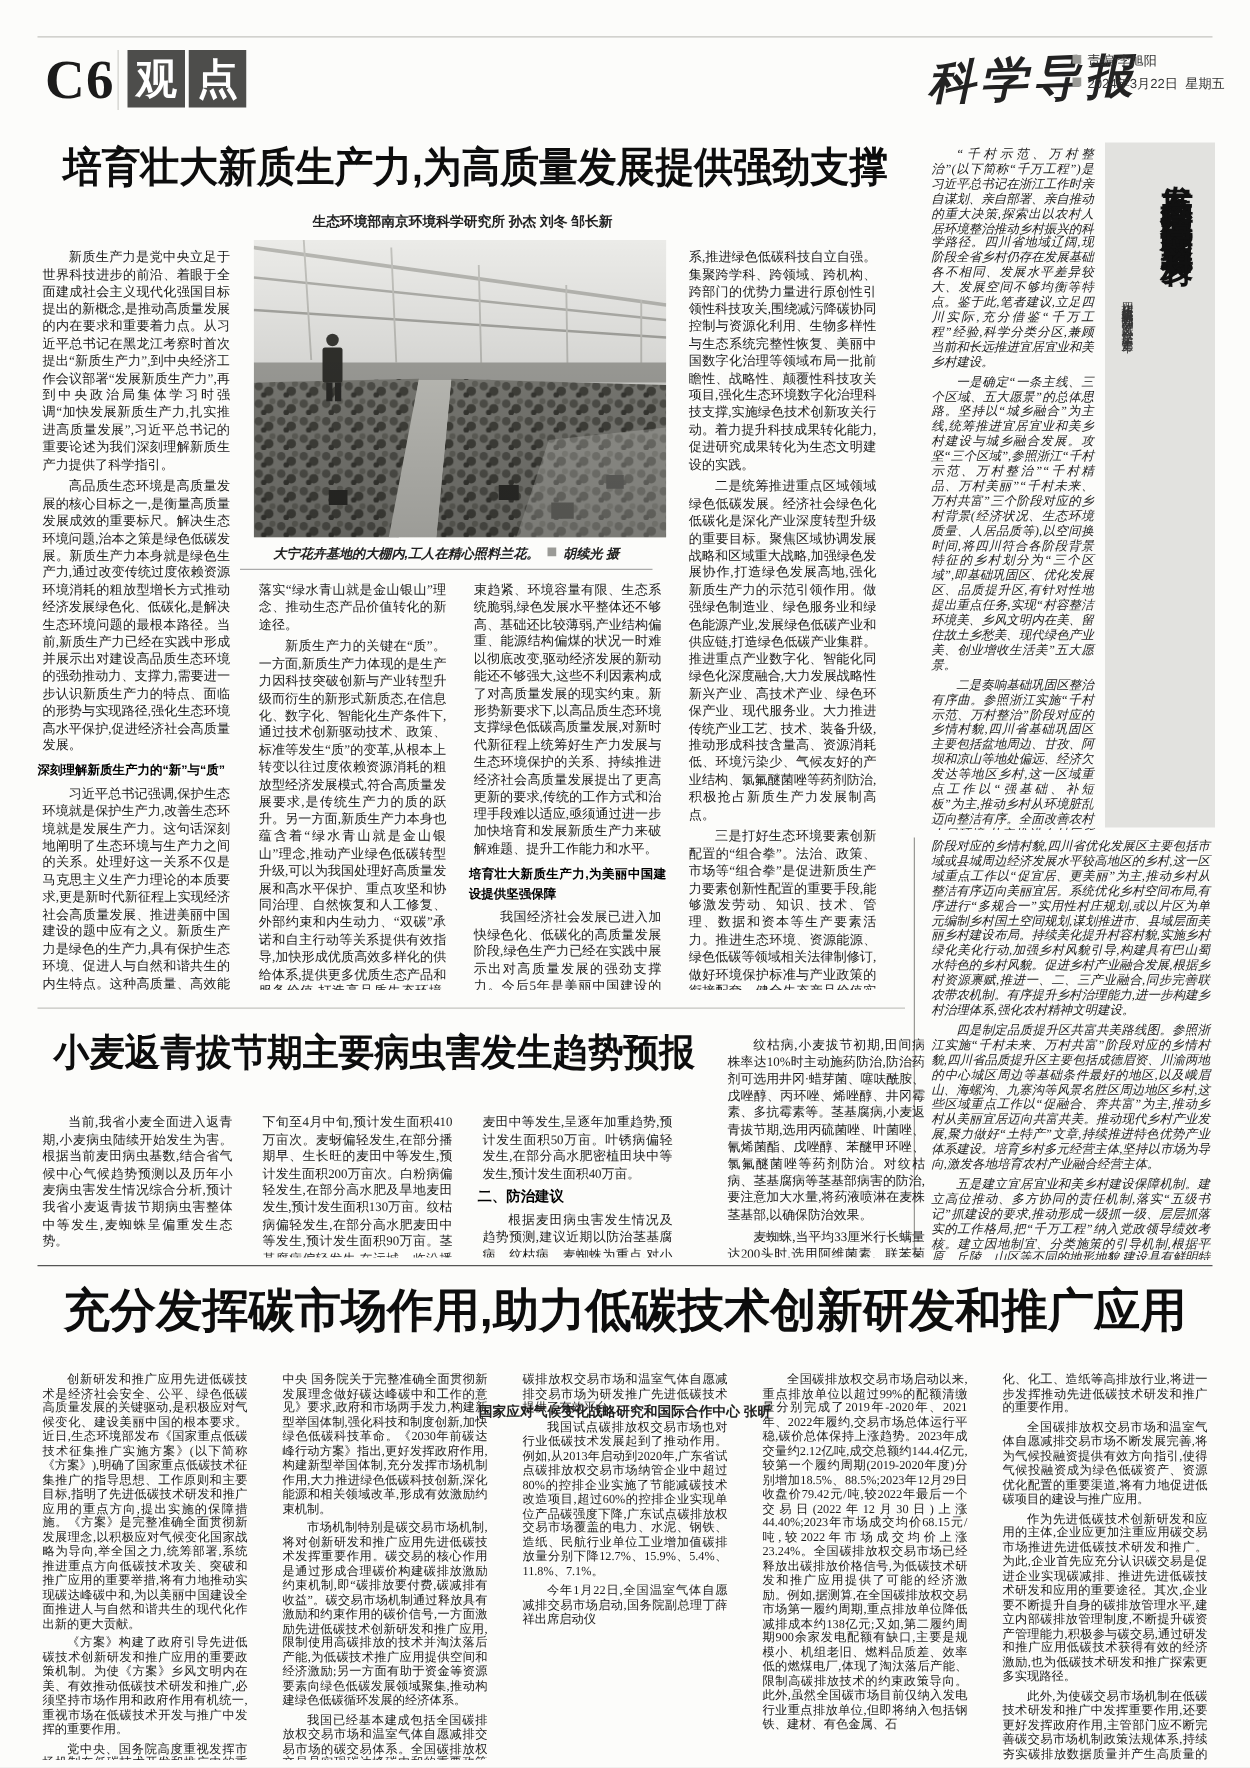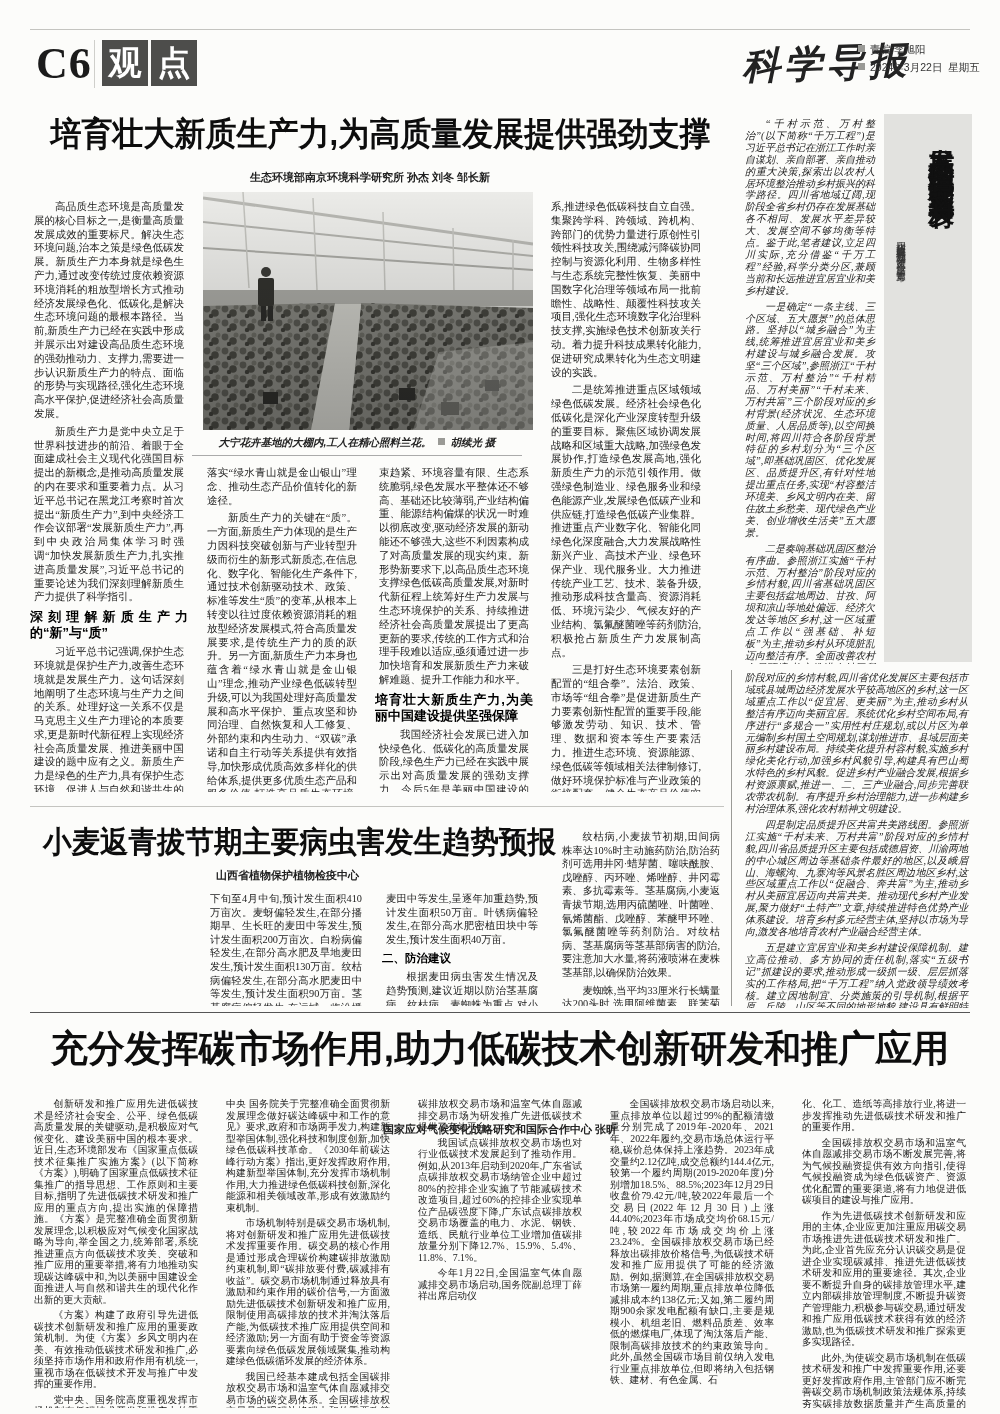--- a/index.html
+++ b/index.html
@@ -22,21 +22,21 @@
   
   .headline{font-family:"Liberation Sans","DejaVu Sans",sans-serif;font-weight:900;color:#0d0d0d;
             text-align:center;white-space:nowrap;}
   .byline{font-family:"Liberation Sans","DejaVu Sans",sans-serif;font-weight:bold;font-size:11px;color:#222;text-align:center;}
 
   
   .col{position:absolute;overflow:hidden;text-align:justify;}
   .serifbody{font-size:10.5px;line-height:13.8px;}
   .col p{margin:4px;text-indent:2em;}
   .col p.cont{text-indent:0;}
-  .subhead{font-family:"Liberation Sans","DejaVu Sans",sans-serif;font-weight:bold;font-size:13px;line-height:16px;
+  .subhead{font-family:"Liberation Sans","DejaVu Sans",sans-serif;font-weight:bold;font-size:10px;line-height:16px;
            margin:5px 0 3px;text-indent:0;color:#000;}
   .subhead.small{font-size:11.5px;margin:4px 0 2px;}
 
   
   .caption{font-size:10.5px;font-weight:bold;text-align:center;font-family:"Liberation Sans","DejaVu Sans",sans-serif;
            border-bottom:1px solid #aaa;padding-bottom:5px;color:#222;}
 
   
   .kai{font-style:italic;font-size:10px;line-height:11.9px;}
   .graybox{position:absolute;background:#e2e2df;}
@@ -103,22 +103,22 @@
       <polygon points="236,160 330,150 330,238 210,238" fill="#d3d3ce" opacity="0.35"></polygon>
       <rect width="330" height="238" fill="url(#shade)"></rect>
     </svg>
   </div>
   <div class="abs caption" style="left:192px;top:436px;width:330px;font-style:italic;">
     <span>大宁花卉基地的大棚内,工人在精心照料兰花。</span>
     <span class="sq" style="margin-left:4px;"></span><span>胡续光 摄</span>
   </div>
 
   <div class="col serifbody" style="left:30px;top:196px;width:158px;height:596px;">
+    <p>新质生产力是党中央立足于世界科技进步的前沿、着眼于全面建成社会主义现代化强国目标提出的新概念,是推动高质量发展的内在要求和重要着力点。从习近平总书记在黑龙江考察时首次提出“新质生产力”,到中央经济工作会议部署“发展新质生产力”,再到中央政治局集体学习时强调“加快发展新质生产力,扎实推进高质量发展”,习近平总书记的重要论述为我们深刻理解新质生产力提供了科学指引。</p>
     <p>高品质生态环境是高质量发展的核心目标之一,是衡量高质量发展成效的重要标尺。解决生态环境问题,治本之策是绿色低碳发展。新质生产力本身就是绿色生产力,通过改变传统过度依赖资源环境消耗的粗放型增长方式推动经济发展绿色化、低碳化,是解决生态环境问题的最根本路径。当前,新质生产力已经在实践中形成并展示出对建设高品质生态环境的强劲推动力、支撑力,需要进一步认识新质生产力的特点、面临的形势与实现路径,强化生态环境高水平保护,促进经济社会高质量发展。</p>
-    <p>新质生产力是党中央立足于世界科技进步的前沿、着眼于全面建成社会主义现代化强国目标提出的新概念,是推动高质量发展的内在要求和重要着力点。从习近平总书记在黑龙江考察时首次提出“新质生产力”,到中央经济工作会议部署“发展新质生产力”,再到中央政治局集体学习时强调“加快发展新质生产力,扎实推进高质量发展”,习近平总书记的重要论述为我们深刻理解新质生产力提供了科学指引。</p>
     <h4 class="subhead">深刻理解新质生产力的“新”与“质”</h4>
     <p>习近平总书记强调,保护生态环境就是保护生产力,改善生态环境就是发展生产力。这句话深刻地阐明了生态环境与生产力之间的关系。处理好这一关系不仅是马克思主义生产力理论的本质要求,更是新时代新征程上实现经济社会高质量发展、推进美丽中国建设的题中应有之义。新质生产力是绿色的生产力,具有保护生态环境、促进人与自然和谐共生的内生特点。这种高质量、高效能和可持续的生产力发展建立在坚实的创新基础上,能够摆脱传统经济增长方式、生产力发展路径,实现生产力发展质态的新跃迁。</p>
 
   </div>
   <div class="col serifbody" style="left:203px;top:462px;width:158px;height:330px;">
     <p class="cont">落实“绿水青山就是金山银山”理念、推动生态产品价值转化的新途径。</p>
     <p>新质生产力的关键在“质”。一方面,新质生产力体现的是生产力因科技突破创新与产业转型升级而衍生的新形式新质态,在信息化、数字化、智能化生产条件下,通过技术创新驱动技术、政策、标准等发生“质”的变革,从根本上转变以往过度依赖资源消耗的粗放型经济发展模式,符合高质量发展要求,是传统生产力的质的跃升。另一方面,新质生产力本身也蕴含着“绿水青山就是金山银山”理念,推动产业绿色低碳转型升级,可以为我国处理好高质量发展和高水平保护、重点攻坚和协同治理、自然恢复和人工修复、外部约束和内生动力、“双碳”承诺和自主行动等关系提供有效指导,加快形成优质高效多样化的供给体系,提供更多优质生态产品和服务价值,打造高品质生态环境,不断满足人民群众对美好生活的需要。</p>
 
   </div>
   <div class="col serifbody" style="left:375px;top:462px;width:158px;height:330px;">
@@ -146,31 +146,35 @@
   </div>
   <div class="vrule" style="left:731px;top:670px;height:336px;"></div>
   <div class="col kai" style="left:741px;top:668px;width:231px;height:340px;">
     <p class="cont">阶段对应的乡情村貌,四川省优化发展区主要包括市域或县城周边经济发展水平较高地区的乡村,这一区域重点工作以“促宜居、更美丽”为主,推动乡村从整洁有序迈向美丽宜居。系统优化乡村空间布局,有序进行“多规合一”实用性村庄规划,或以片区为单元编制乡村国土空间规划,谋划推进市、县域层面美丽乡村建设布局。持续美化提升村容村貌,实施乡村绿化美化行动,加强乡村风貌引导,构建具有巴山蜀水特色的乡村风貌。促进乡村产业融合发展,根据乡村资源禀赋,推进一、二、三产业融合,同步完善联农带农机制。有序提升乡村治理能力,进一步构建乡村治理体系,强化农村精神文明建设。</p>
     <p>四是制定品质提升区共富共美路线图。参照浙江实施“千村未来、万村共富”阶段对应的乡情村貌,四川省品质提升区主要包括成德眉资、川渝两地的中心城区周边等基础条件最好的地区,以及峨眉山、海螺沟、九寨沟等风景名胜区周边地区乡村,这些区域重点工作以“促融合、奔共富”为主,推动乡村从美丽宜居迈向共富共美。推动现代乡村产业发展,聚力做好“土特产”文章,持续推进特色优势产业体系建设。培育乡村多元经营主体,坚持以市场为导向,激发各地培育农村产业融合经营主体。</p>
     <p>五是建立宜居宜业和美乡村建设保障机制。建立高位推动、多方协同的责任机制,落实“五级书记”抓建设的要求,推动形成一级抓一级、层层抓落实的工作格局,把“千万工程”纳入党政领导绩效考核。建立因地制宜、分类施策的引导机制,根据平原、丘陵、山区等不同的地形地貌,建设具有鲜明特色的美丽乡村。建立长效运行的管理机制,鼓励川商、乡贤等成功人士回乡参与建设,建立多元化投入机制,积极整合各类资金,吸引市场主体参与,建立乡镇综合管护、村级自行管护、专业第三方管护互为补充的长效管理机制。</p>
   </div>
 
   <div class="hrule" style="left:30px;top:806px;width:694px;"></div>
   <div class="abs headline" style="left:30px;top:822px;width:515px;font-size:30px;transform:scaleX(.95);transform-origin:center;">小麦返青拔节期主要病虫害发生趋势预报</div>
-  <div class="abs byline" style="left:30px;top:868px;width:515px;">山西省植物保护植物检疫中心</div>
-
+
+  <div class="col serifbody" style="left:30px;top:888px;width:160px;height:118px;font-size:10.3px;line-height:13.6px;">
+    <p>当前,我省小麦全面进入返青期,小麦病虫陆续开始发生为害。根据当前麦田病虫基数,结合省气候中心气候趋势预测以及历年小麦病虫害发生情况综合分析,预计我省小麦返青拔节期病虫害整体中等发生,麦蜘蛛呈偏重发生态势。</p>
+    <h4 class="subhead small">一、发生趋势</h4>
+    <p>麦蜘蛛偏重发生,为害高峰期为3月</p>
+  </div>
   <div class="col serifbody" style="left:206px;top:888px;width:160px;height:118px;font-size:10.3px;line-height:13.6px;">
     <p class="cont">下旬至4月中旬,预计发生面积410万亩次。麦蚜偏轻发生,在部分播期早、生长旺的麦田中等发生,预计发生面积200万亩次。白粉病偏轻发生,在部分高水肥及旱地麦田发生,预计发生面积130万亩。纹枯病偏轻发生,在部分高水肥麦田中等发生,预计发生面积90万亩。茎基腐病偏轻发生,在运城、临汾播前拌种质量不高或未拌种、上年病害发生重、小麦群体密度大的</p>
   </div>
   <div class="col serifbody" style="left:382px;top:888px;width:160px;height:118px;font-size:10.3px;line-height:13.6px;">
     <p class="cont">麦田中等发生,呈逐年加重趋势,预计发生面积50万亩。叶锈病偏轻发生,在部分高水肥密植田块中等发生,预计发生面积40万亩。</p>
     <h4 class="subhead small">二、防治建议</h4>
     <p>根据麦田病虫害发生情况及趋势预测,建议近期以防治茎基腐病、纹枯病、麦蜘蛛为重点,对小麦病虫害进行全面防控。</p>
   </div>
-  <div class="col serifbody" style="left:558px;top:826px;width:166px;height:180px;font-size:10.3px;line-height:13.6px;">
+  <div class="col serifbody" style="left:578px;top:826px;width:166px;height:180px;font-size:10.3px;line-height:13.6px;">
     <p>纹枯病,小麦拔节初期,田间病株率达10%时主动施药防治,防治药剂可选用井冈·蜡芽菌、噻呋酰胺、戊唑醇、丙环唑、烯唑醇、井冈霉素、多抗霉素等。茎基腐病,小麦返青拔节期,选用丙硫菌唑、叶菌唑、氰烯菌酯、戊唑醇、苯醚甲环唑、氯氟醚菌唑等药剂防治。对纹枯病、茎基腐病等茎基部病害的防治,要注意加大水量,将药液喷淋在麦株茎基部,以确保防治效果。</p>
     <p>麦蜘蛛,当平均33厘米行长螨量达200头时,选用阿维菌素、联苯菊酯、联苯·三唑磷等药剂喷雾防治。蚜虫,当蚜量达到百株200头时,应选用啶虫脒、噻虫胺、高效氯氰菊酯、抗蚜威等药剂及时开展防治。</p>
   </div>
 
   <div class="hrule dark" style="left:30px;top:1012px;width:940px;"></div>
   <div class="abs headline" style="left:30px;top:1024px;width:940px;font-size:37px;">充分发挥碳市场作用,助力低碳技术创新研发和推广应用</div>
   <div class="abs byline" style="left:30px;top:1078px;width:940px;margin-top:44px;">国家应对气候变化战略研究和国际合作中心  张昕</div>
 
   <div class="col carbonbody" style="left:30px;top:1094px;width:172px;height:314px;">
     <p>创新研发和推广应用先进低碳技术是经济社会安全、公平、绿色低碳高质量发展的关键驱动,是积极应对气候变化、建设美丽中国的根本要求。近日,生态环境部发布《国家重点低碳技术征集推广实施方案》(以下简称《方案》),明确了国家重点低碳技术征集推广的指导思想、工作原则和主要目标,指明了先进低碳技术研发和推广应用的重点方向,提出实施的保障措施。《方案》是完整准确全面贯彻新发展理念,以积极应对气候变化国家战略为导向,举全国之力,统筹部署,系统推进重点方向低碳技术攻关、突破和推广应用的重要举措,将有力地推动实现碳达峰碳中和,为以美丽中国建设全面推进人与自然和谐共生的现代化作出新的更大贡献。</p>

